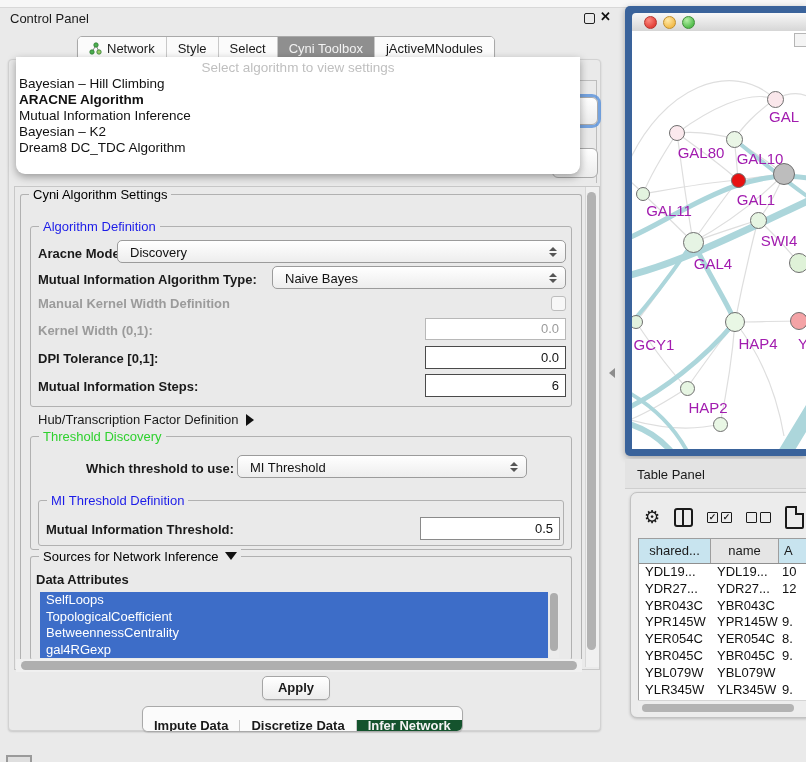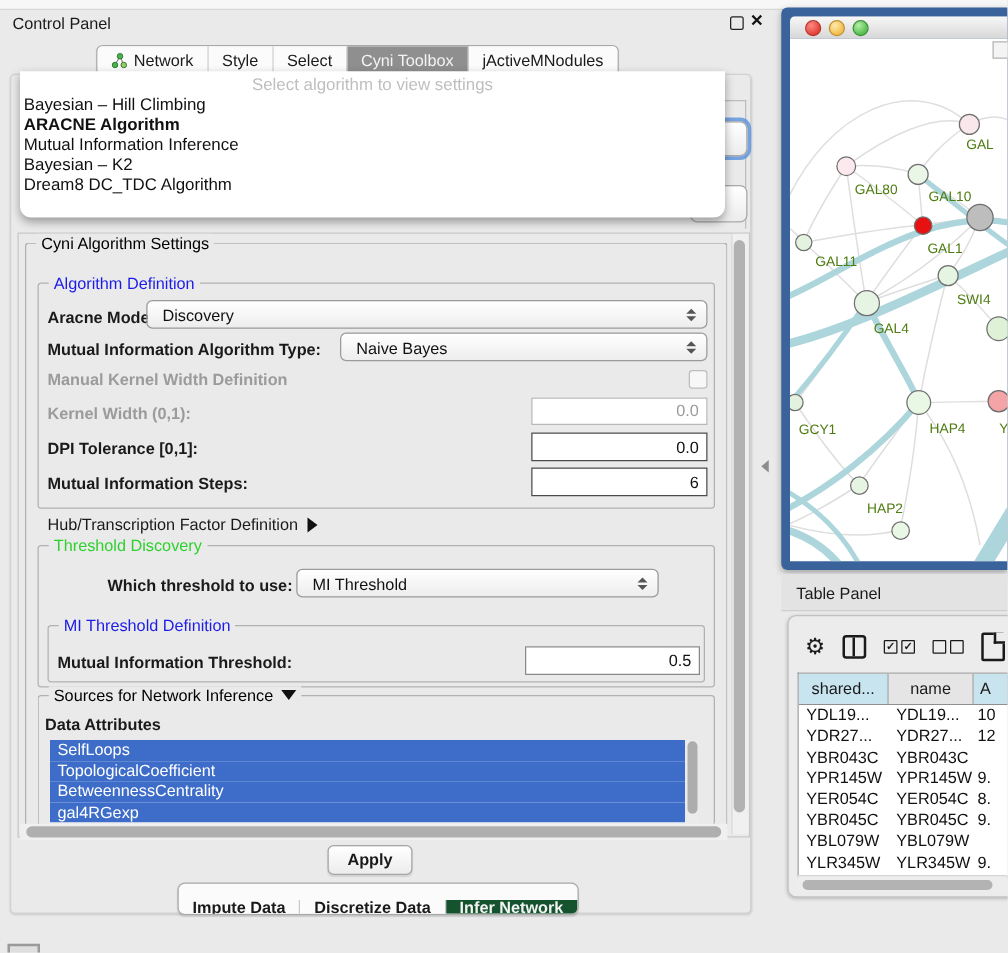--- a/index.html
+++ b/index.html
@@ -71,21 +71,21 @@
   .div-arrow{left:609px;top:368px;width:0;height:0;border-top:5px solid transparent;border-bottom:5px solid transparent;border-right:6px solid #8D8D8D;}
   
   .net-frame{left:625px;top:6px;width:181px;height:450px;background:#3A639B;border-radius:5px 0 0 5px;box-shadow:0 2px 6px rgba(0,0,0,.3);}
   .net-titlebar{left:632px;top:13px;width:174px;height:18px;background:linear-gradient(#F8F8F8,#D6D6D6);border-bottom:1px solid #A8A8A8;border-radius:4px 0 0 0;}
   .tl{position:absolute;top:3px;width:11px;height:11px;border-radius:50%;}
   .tl.red{left:12px;background:radial-gradient(circle at 35% 30%,#FC8A80,#E4433B 70%);border:1px solid #B5342E;}
   .tl.yellow{left:31px;background:radial-gradient(circle at 35% 30%,#FFE9A8,#F3BD4E 70%);border:1px solid #C08F2E;}
   .tl.green{left:50px;background:radial-gradient(circle at 35% 30%,#B4EFA6,#55BE4E 70%);border:1px solid #3E8F39;}
   .net-canvas{left:632px;top:31px;width:174px;height:418px;background:#FFFFFF;overflow:hidden;}
   .net-node{position:absolute;border-radius:50%;border:1.5px solid #6F6F6F;box-sizing:border-box;}
-  .net-label{position:absolute;font-size:11px;color:#4d7c0f;white-space:nowrap;transform:translate(-50%,-50%);}
+  .net-label{position:absolute;font-size:15px;color:#a21caf;white-space:nowrap;transform:translate(-50%,-50%);}
   .net-widget{left:794px;top:33px;width:14px;height:12px;border:1px solid #B5B5B5;background:#F4F4F4;}
   
   .tp-bar{left:625px;top:459px;width:181px;height:29px;background:#E3E3E3;border-bottom:1px solid #CFCFCF;}
   .tp-title{left:637px;top:467px;font-size:13px;color:#1a1a1a;}
   .tp-win{left:630px;top:492px;width:176px;height:224px;background:#ECECEC;border:1px solid #C2C2C2;border-radius:7px 0 0 7px;box-shadow:0 1px 3px rgba(0,0,0,.2);}
   .tp-toolbar{left:636px;top:502px;width:170px;height:30px;display:flex;align-items:center;gap:14px;padding-left:8px;overflow:hidden;}
   .gear{font-size:18px;color:#1a1a1a;line-height:18px;}
   .colicon{width:15px;height:15px;border:2px solid #1a1a1a;border-radius:3px;position:relative;}
   .colicon:before{content:"";position:absolute;left:6px;top:0;width:2px;height:100%;background:#1a1a1a;}
   .ckpair,.unpair{display:flex;gap:3px;}

